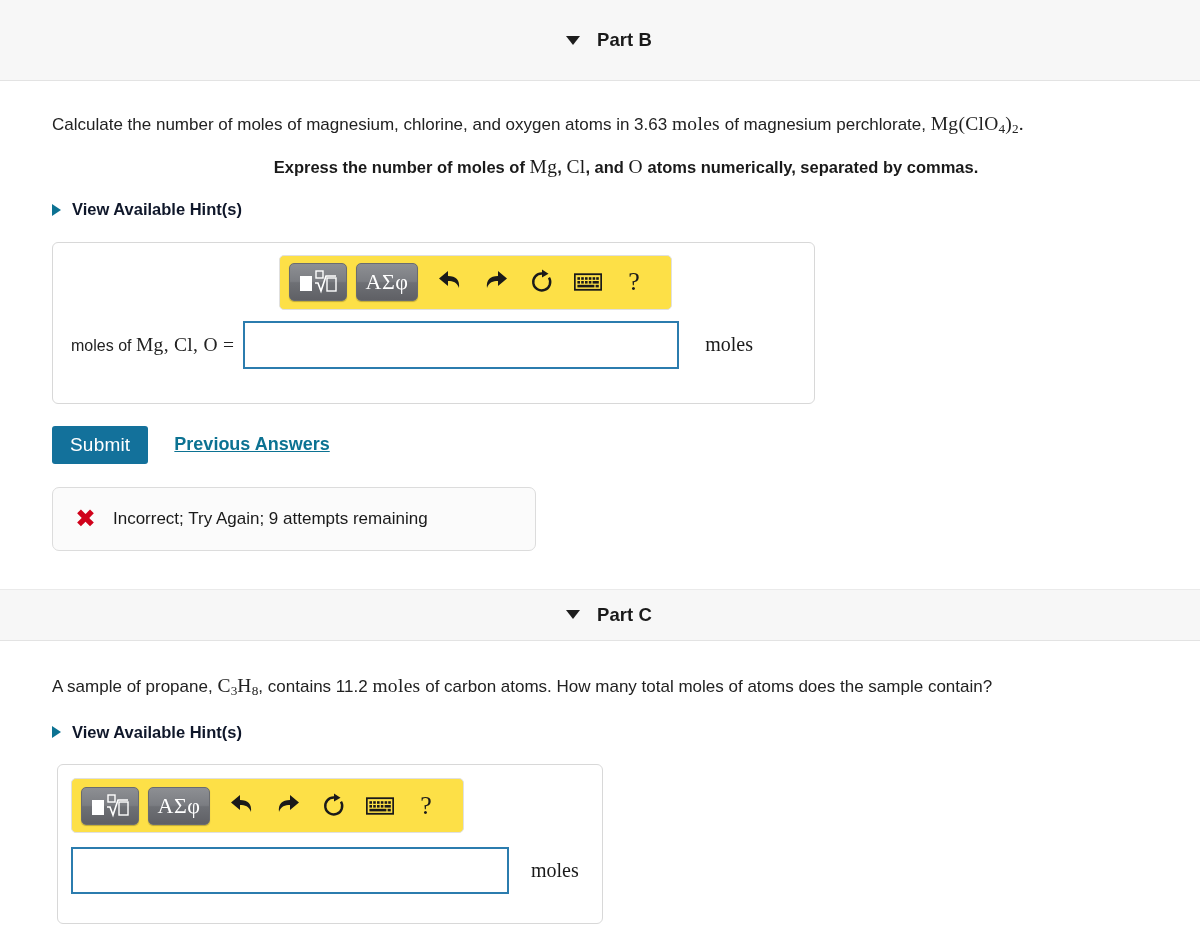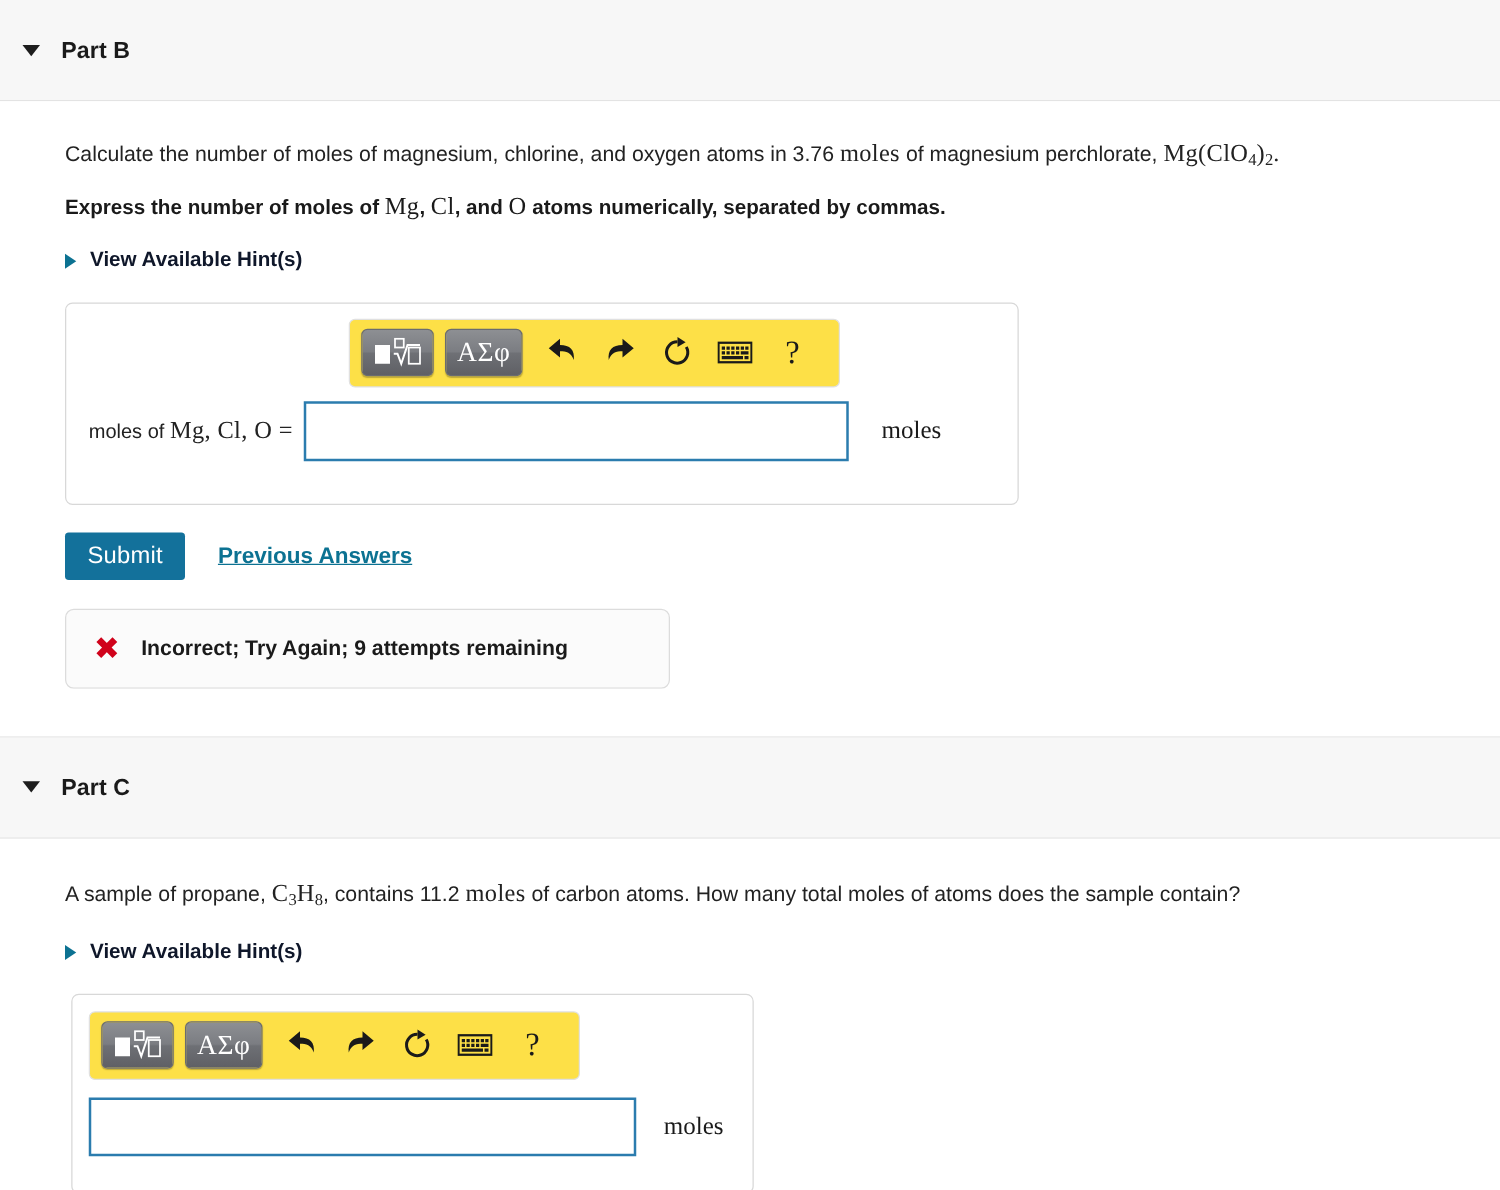--- a/index.html
+++ b/index.html
@@ -19,24 +19,25 @@
 
   
   .part-header {
     background: #f7f7f7;
     border-bottom: 1px solid #e3e3e3;
     height: 81px;
     display: flex;
     align-items: center;
     padding-left: 18px;
     box-sizing: border-box;
+    justify-content: center;
   }
   .part-header.second {
     border-top: 1px solid #eaeaea;
-    height: 82px;
+    height: 52px;
   }
   .disclosure-tri {
     width: 0; height: 0;
     border-left: 7px solid transparent;
     border-right: 7px solid transparent;
     border-top: 9px solid #1d1d1d;
     margin-right: 17px;
     flex: 0 0 auto;
   }
   .part-title {
@@ -54,20 +55,21 @@
     line-height: 1.5;
     color: #222;
     padding-top: 28px;
   }
   .qtext.second { padding-top: 30px; }
   .instruction {
     font-size: 16.5px;
     font-weight: bold;
     color: #1a1a1a;
     padding-top: 17px;
+    text-align: center;
   }
   
   .math {
     font-family: "Liberation Serif", "DejaVu Serif", serif;
     font-size: 19.5px;
     font-weight: normal;
     letter-spacing: 0.3px;
   }
   .math sub {
     font-size: 0.68em;
@@ -239,39 +241,39 @@
   .x-mark {
     color: #d0021b;
     font-size: 25px;
     font-weight: bold;
     line-height: 1;
     margin-right: 17px;
     font-family: "DejaVu Sans", sans-serif;
   }
   .feedback-text {
     font-size: 17px;
-    font-weight: bold;
+    font-weight: normal;
     color: #1a1a1a;
   }
   .spacer-b { height: 38px; background: #fff; }
 </style>
 </head>
 <body>
 
 <div class="page">
 
   <div class="part-header">
     <span class="disclosure-tri"></span>
     <span class="part-title">Part B</span>
   </div>
 
   <div class="part-body">
 
     <div class="qtext">
-      <span>Calculate the number of moles of magnesium, chlorine, and oxygen atoms in 3.76 </span><span class="math">moles</span><span> of magnesium perchlorate, </span><span class="math"><span>Mg(ClO</span><sub>4</sub><span>)</span><sub>2</sub><span>.</span></span>
+      <span>Calculate the number of moles of magnesium, chlorine, and oxygen atoms in 3.63 </span><span class="math">moles</span><span> of magnesium perchlorate, </span><span class="math"><span>Mg(ClO</span><sub>4</sub><span>)</span><sub>2</sub><span>.</span></span>
     </div>
 
     <div class="instruction">
       <span>Express the number of moles of </span><span class="math">Mg</span><span>, </span><span class="math">Cl</span><span>, and </span><span class="math">O</span><span> atoms numerically, separated by commas.</span>
     </div>
 
     <div class="hint-link">
       <span class="hint-tri"></span>
       <span class="hint-text">View Available Hint(s)</span>
     </div>

